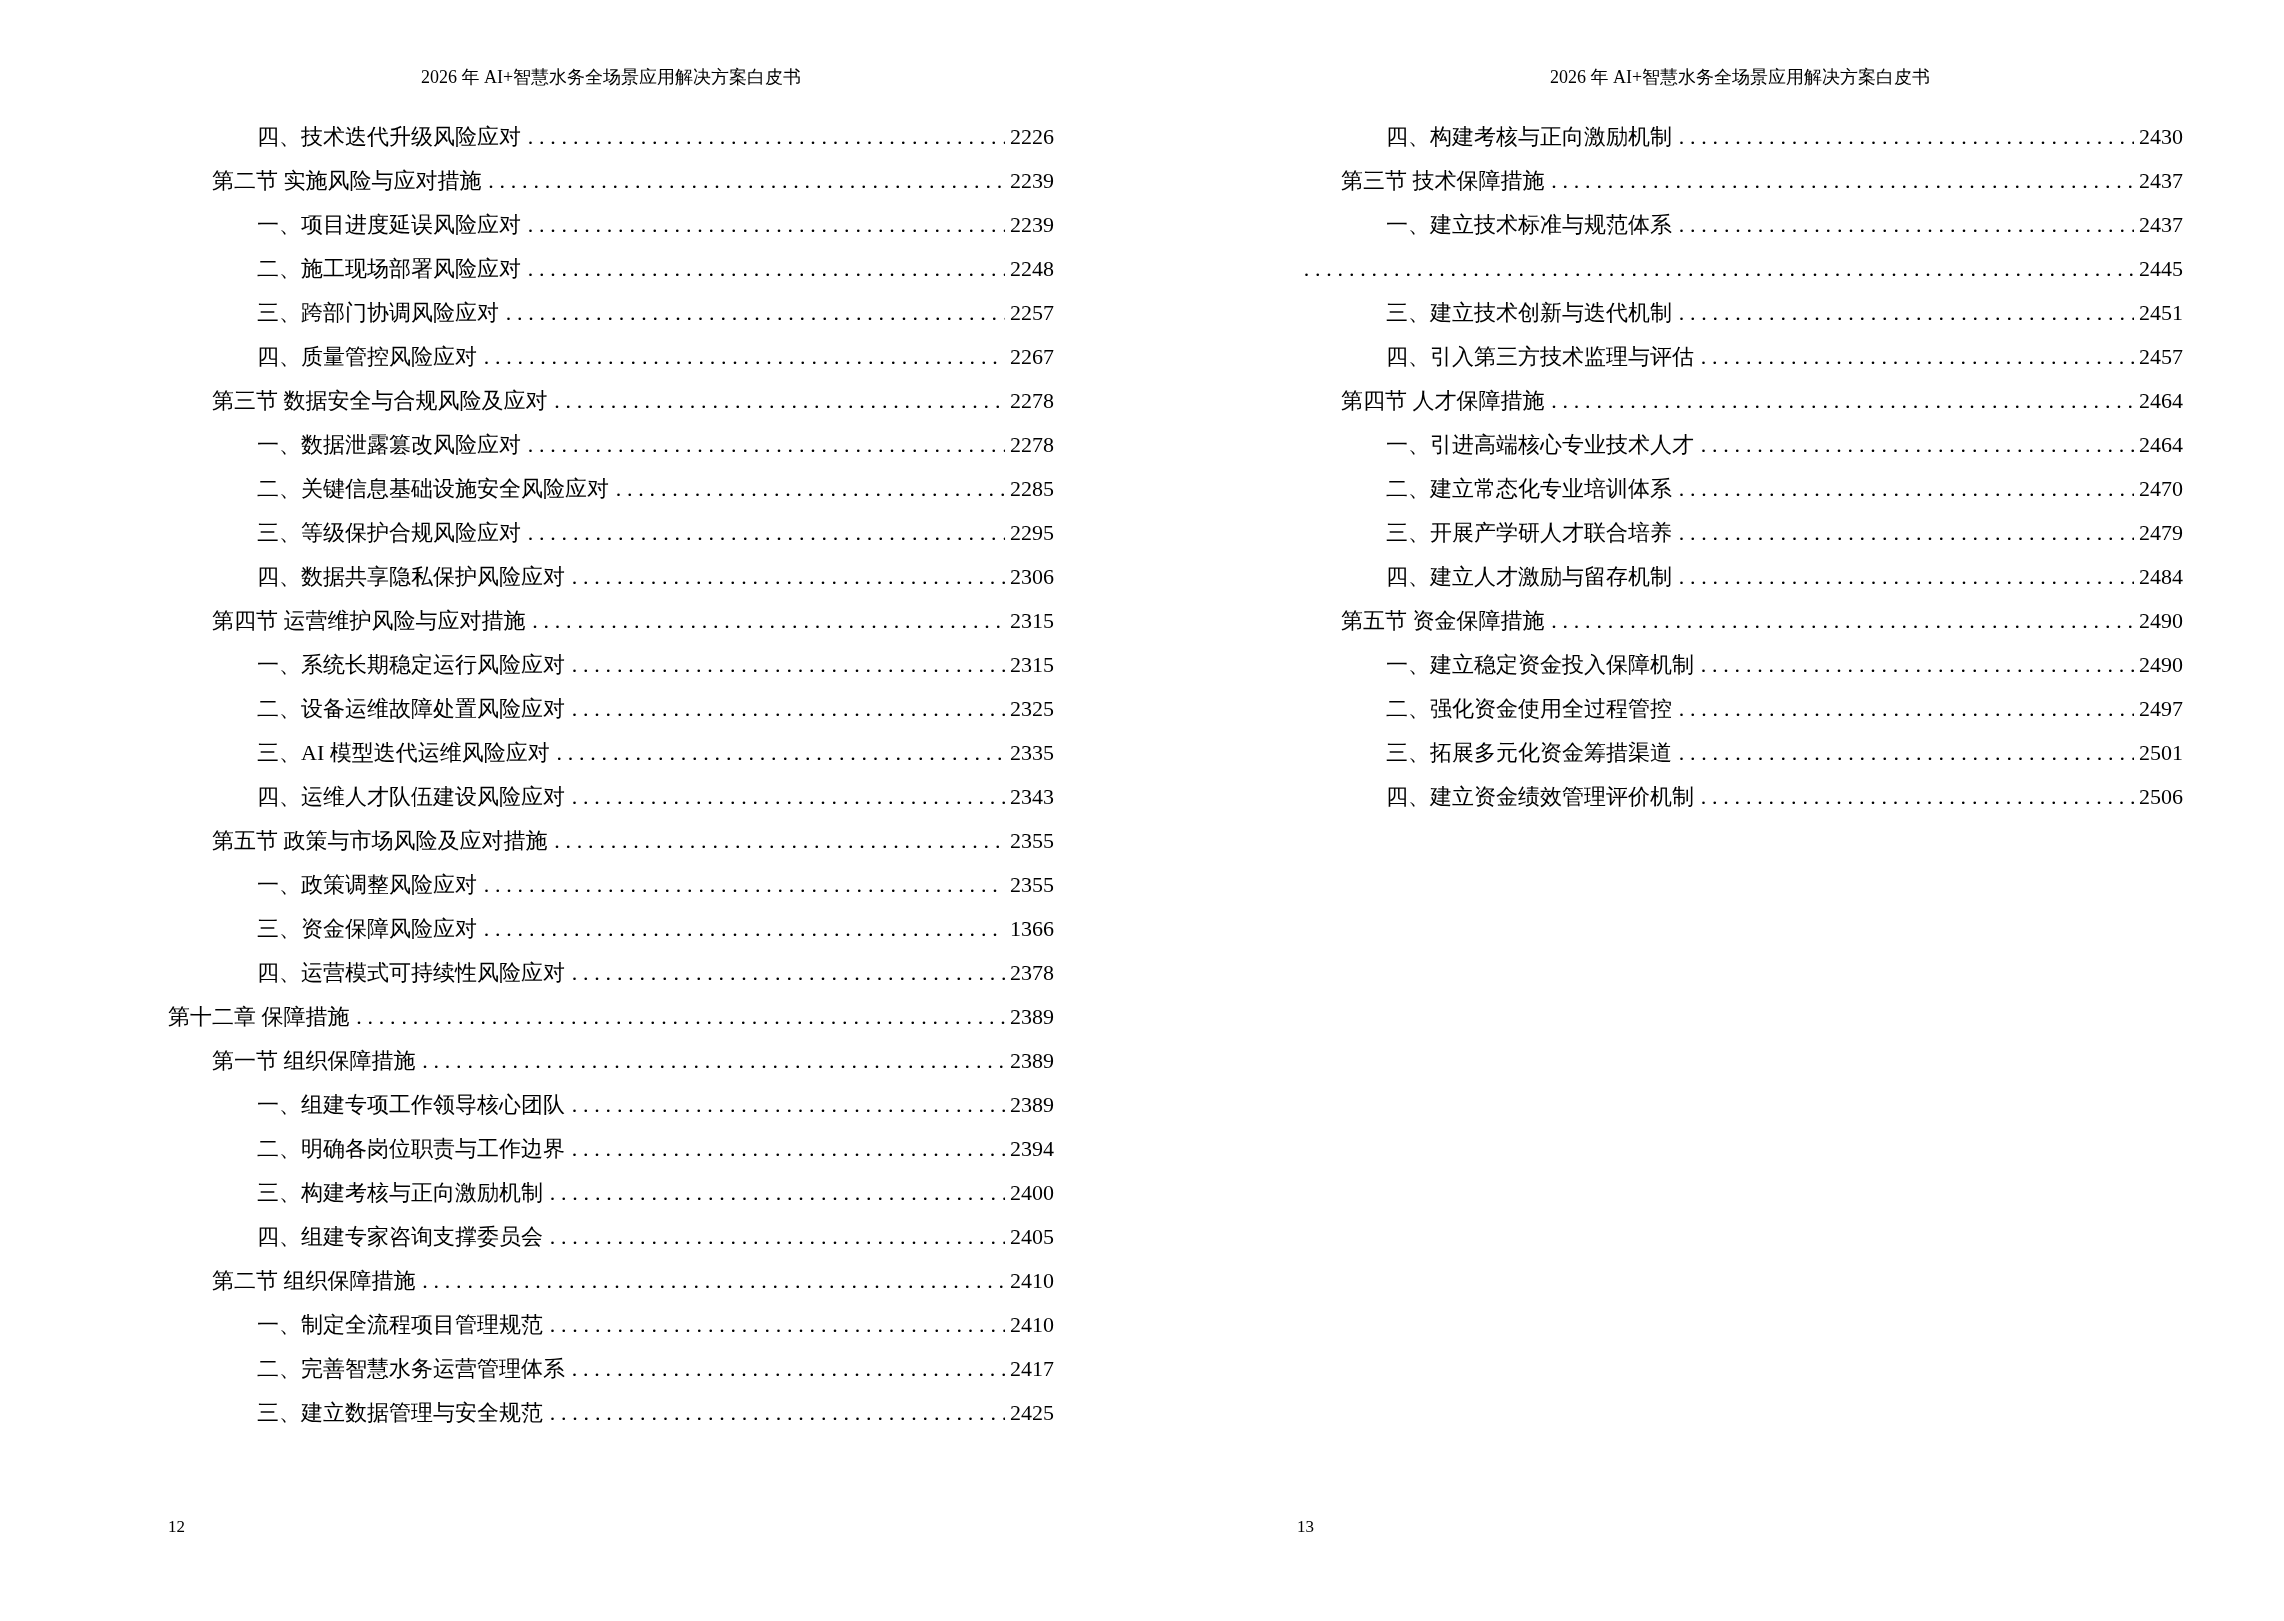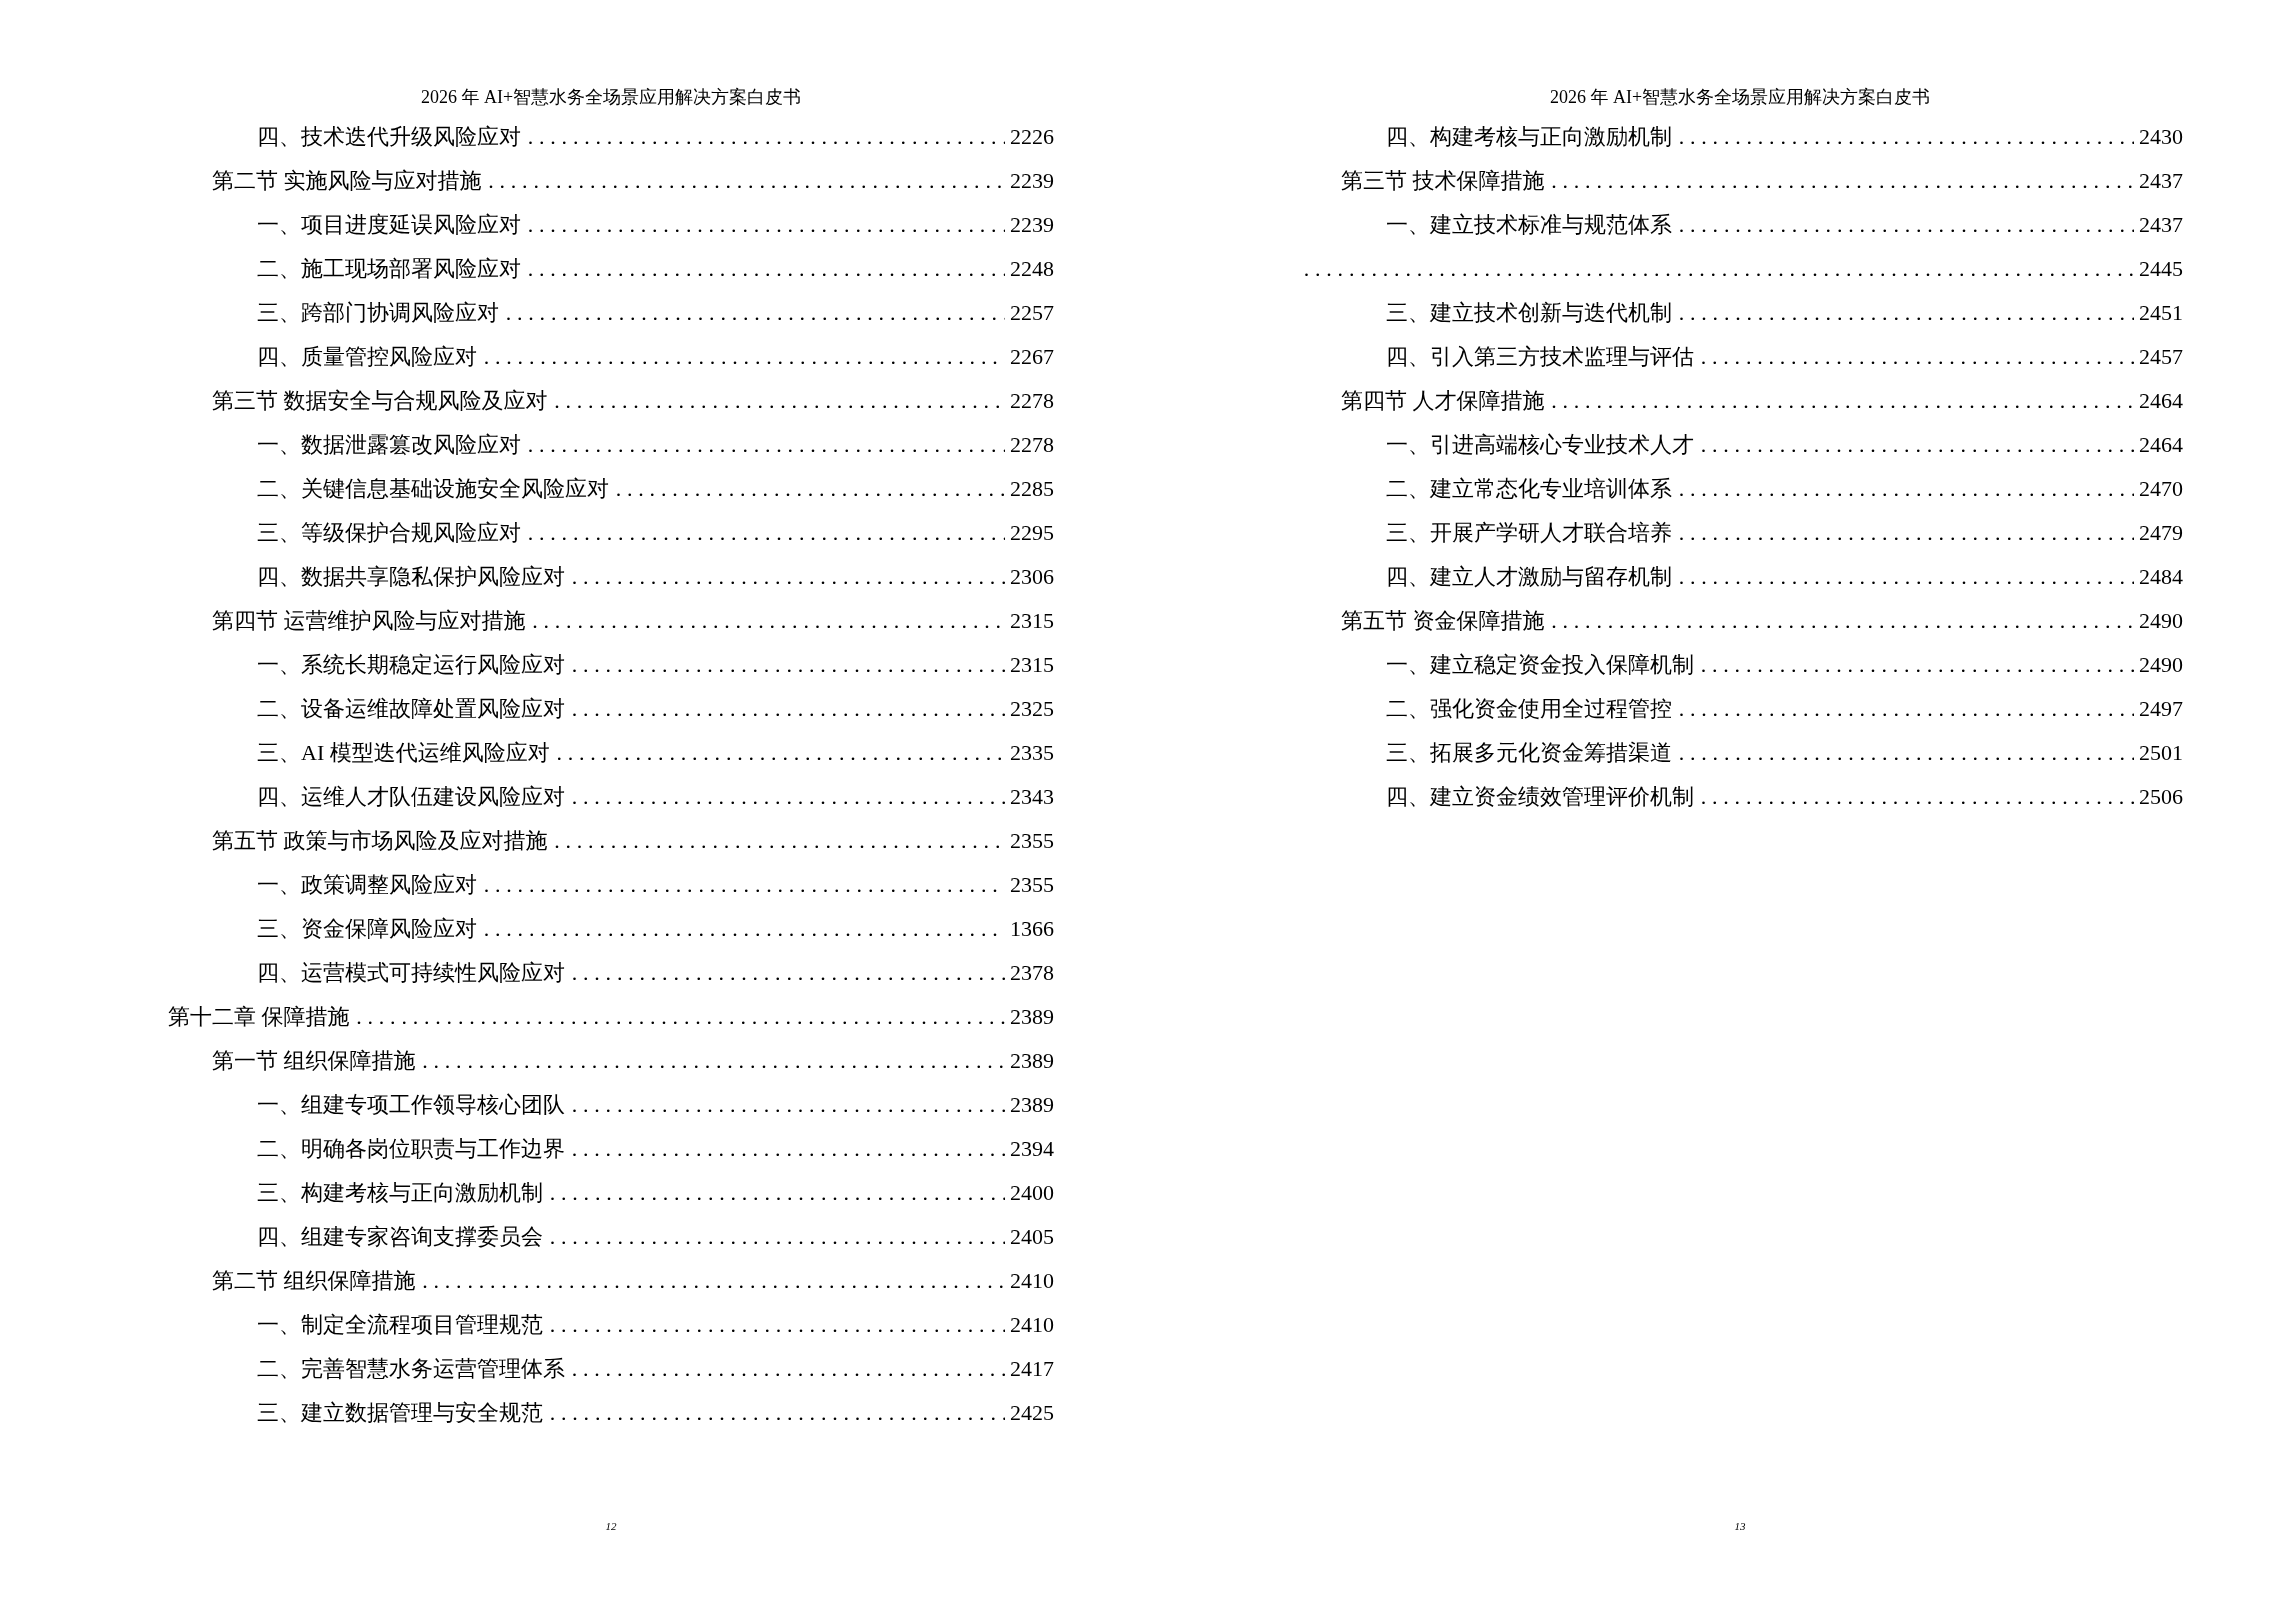--- a/index.html
+++ b/index.html
@@ -11,21 +11,21 @@
     font-family: "Liberation Serif", "DejaVu Serif", serif;
     color: #000000;
   }
   .page {
     position: absolute; top: 0;
     width: 886px; height: 1622px;
   }
   #page-0 { left: 168px; }
   #page-1 { left: 1297px; }
   .page-header {
-    position: absolute; top: 85px; left: 0;
+    position: absolute; top: 65px; left: 0;
     width: 100%;
     text-align: center;
     font-size: 18px;
     line-height: 25px;
     white-space: nowrap;
   }
   .entries {
     position: absolute; top: 115px; left: 0;
     width: 100%;
   }
@@ -47,24 +47,22 @@
     margin: 0 4.8px 0 6.7px;
     letter-spacing: 5.8px;
   }
   .dots::after {
     content: "........................................................................................................................";
   }
   .pg { white-space: nowrap; }
   .page-footer {
     position: absolute; top: 1515px; left: 0;
     width: 100%;
-    text-align: center;
-    font-size: 11px;
+    font-size: 17px;
     line-height: 23px;
-    font-style: italic;
   }
 </style>
 </head>
 <body>
 
 <div class="spread">
 
   <section class="page" id="page-0">
     <header class="page-header">2026 年 AI+智慧水务全场景应用解决方案白皮书</header>
     <div class="entries">

